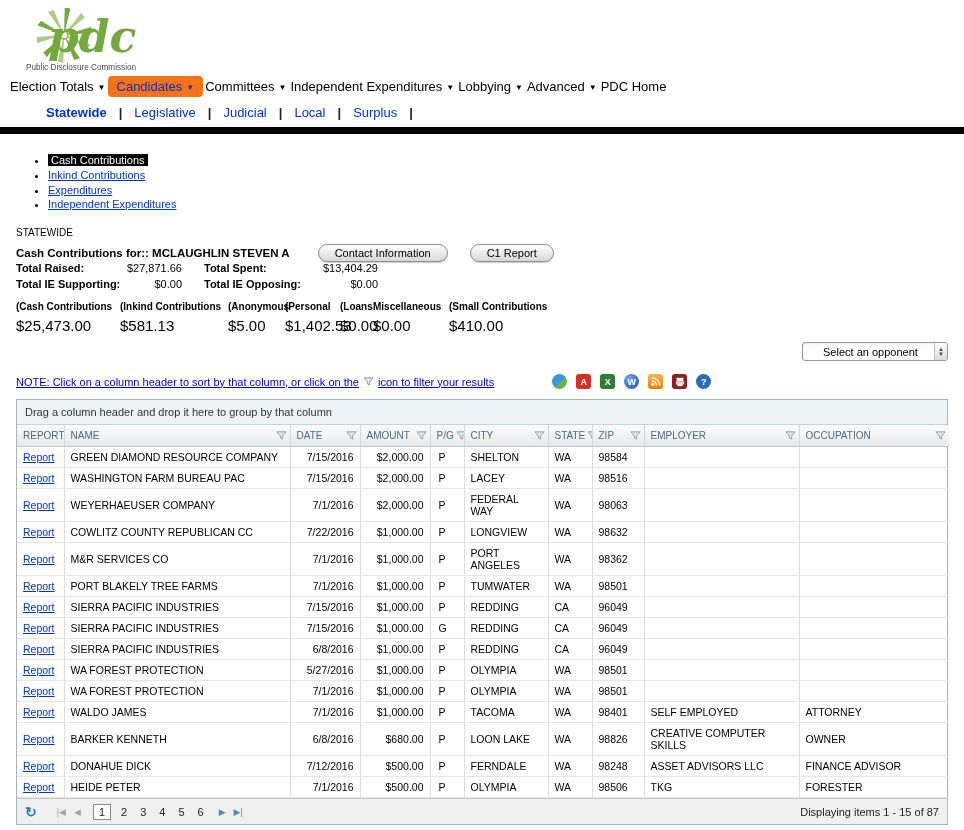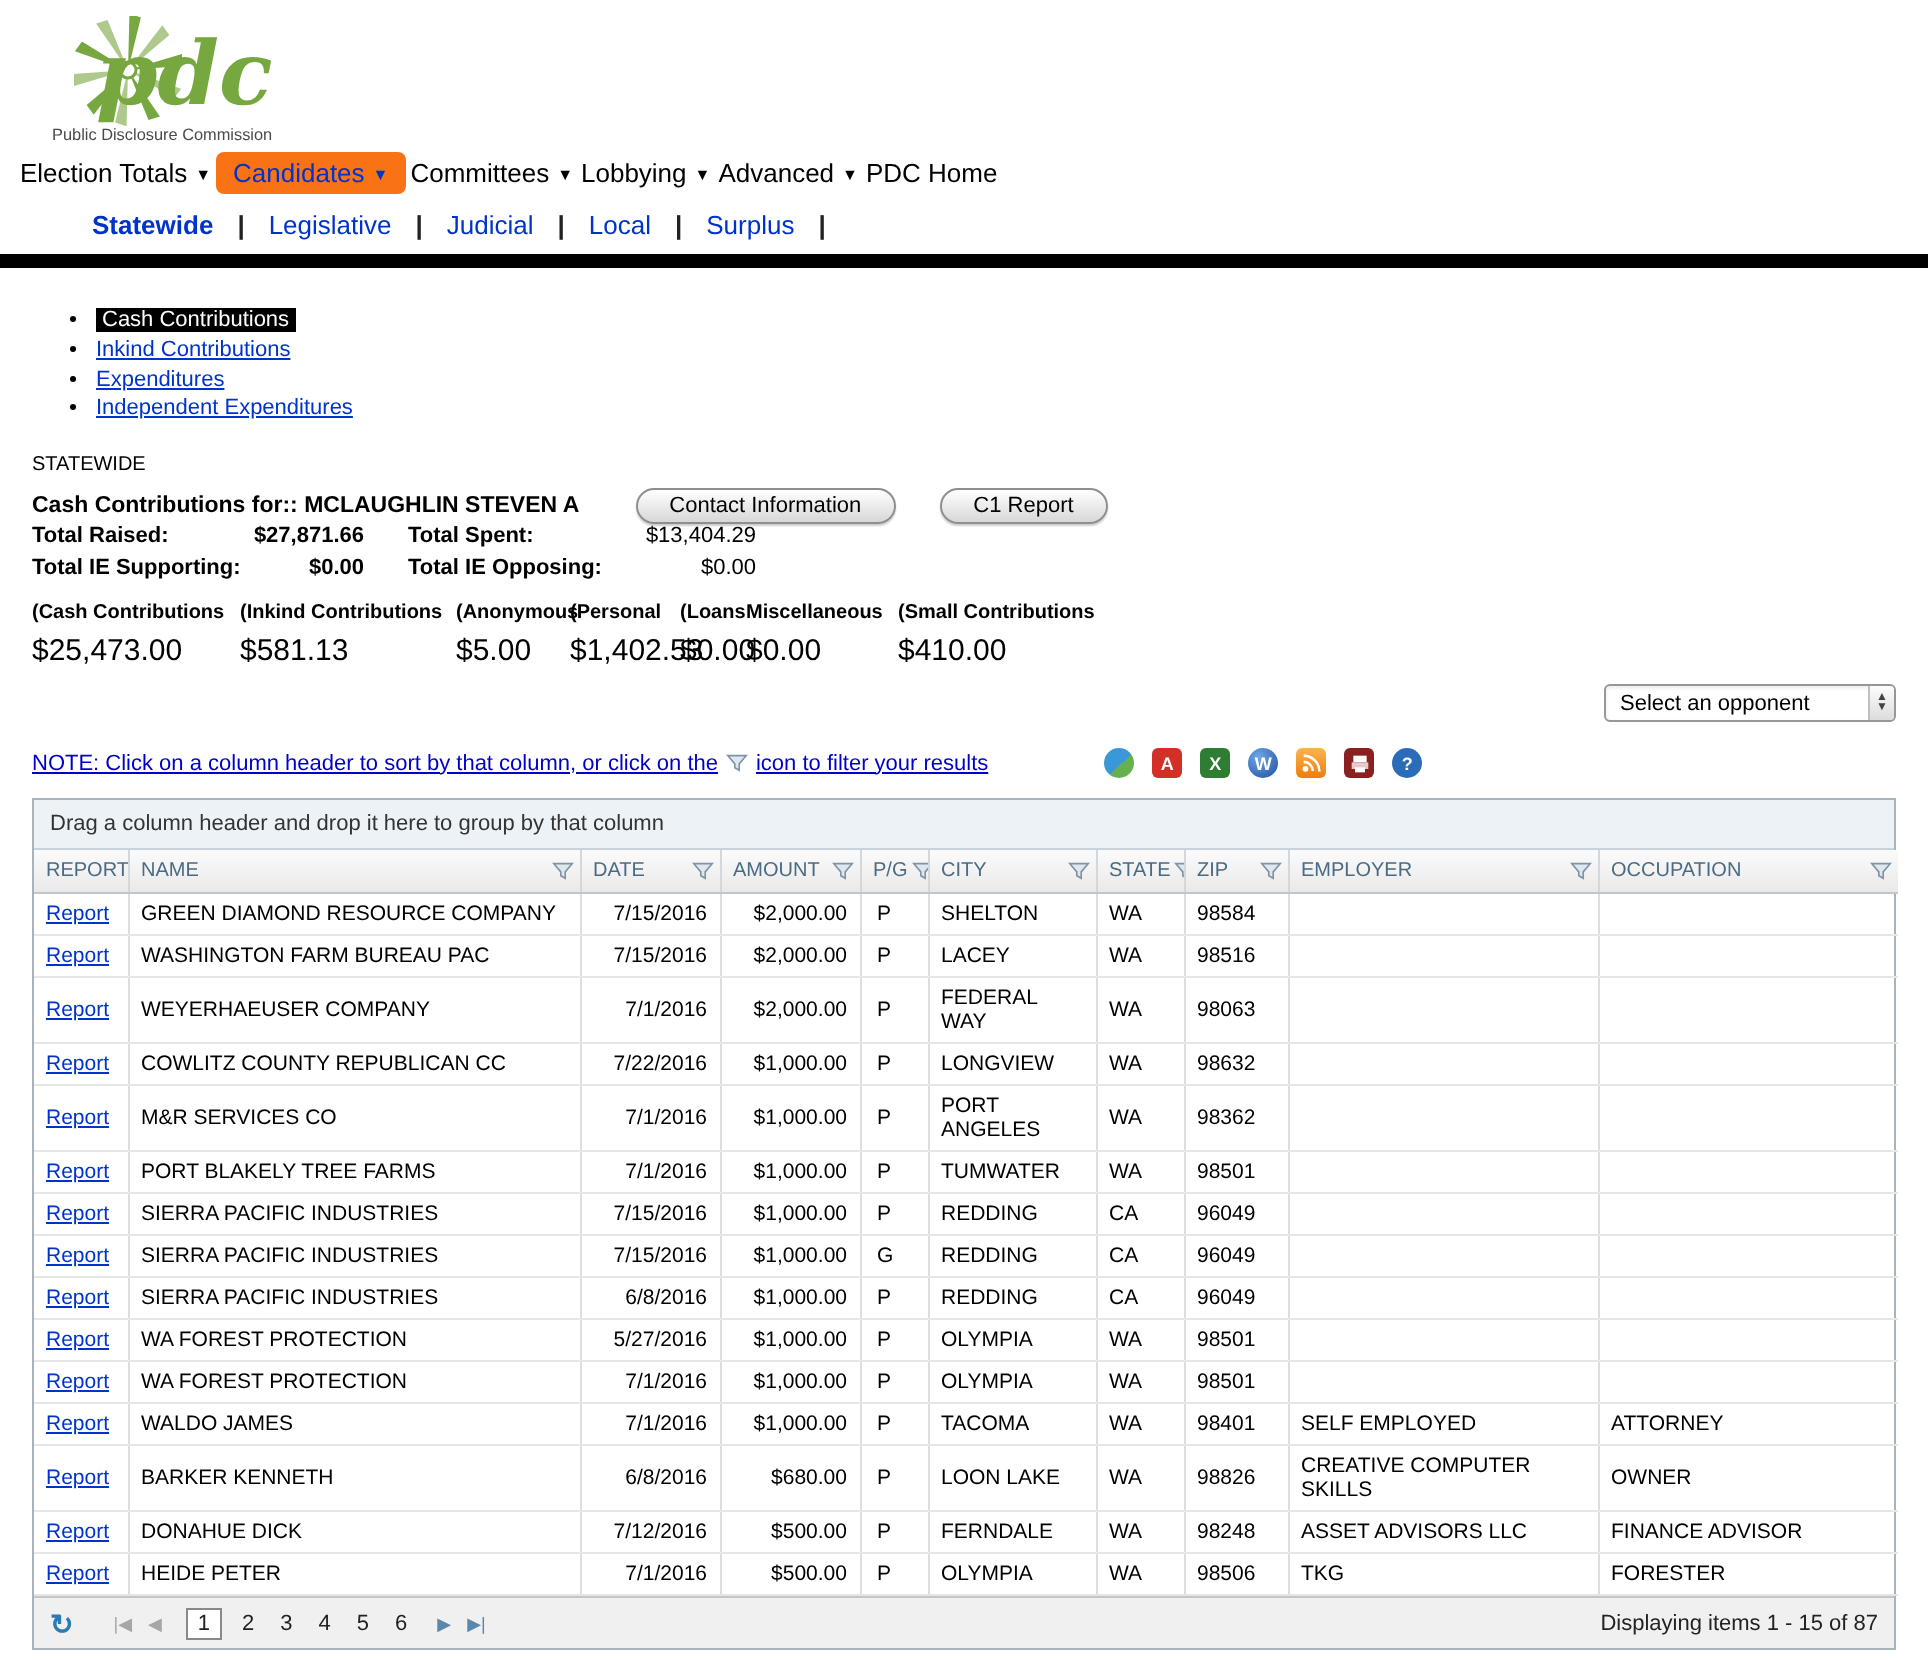--- a/index.html
+++ b/index.html
@@ -57,37 +57,37 @@
     margin-left:28px; border:1px solid #8e8e8e; border-radius:10px;
     background:linear-gradient(#ffffff,#d7d7d7); padding:2px 16px;
     font-size:11px; font-family:"Liberation Sans", sans-serif;
     box-shadow:0 1px 1px rgba(0,0,0,0.2); cursor:pointer;
   }
   .btn.second { margin-left:22px; }
 
   .totals { }
   .totals-row { display:flex; margin-bottom:4px; }
   .t-label1 { width:106px; font-weight:bold; }
-  .t-val1   { width:60px; text-align:right;font-weight:bold; }
+  .t-val1   { width:60px; text-align:right; }
   .t-label2 { width:98px; font-weight:bold; margin-left:22px; }
   .t-val2   { width:76px; text-align:right; }
 
   .breakdown { margin-top:11px; }
   .bk-row { display:flex; }
   .bk-h { font-weight:bold; font-size:10px; white-space:nowrap; }
   .bk-v { font-size:15px; margin-top:5px; }
   .bk-c0 { width:104px; } .bk-c1 { width:108px; } .bk-c2 { width:57px; }
   .bk-c3 { width:55px; }  .bk-c4 { width:33px; }  .bk-c5 { width:76px; }
   .bk-c6 { width:140px; }
 
   .opponent-row { display:flex; justify-content:flex-end; margin-top:8px; }
   .select {
     width:146px; height:19px; border:1px solid #979797; border-radius:3px;
     background:#fff; display:flex; align-items:center; justify-content:space-between;
-    font-size:11px; padding-left:7px; cursor:pointer;
+    font-size:11px; padding-left:20px; cursor:pointer;
     box-shadow: inset 0 1px 2px rgba(0,0,0,0.08);
   }
   .stepper {
     display:flex; flex-direction:column; align-items:center; justify-content:center;
     font-size:6px; line-height:5px; color:#444; padding:0 3px; height:100%;
     border-left:1px solid #c0c0c0; background:linear-gradient(#fdfdfd,#dcdcdc);
     border-radius:0 2px 2px 0;
   }
 
   
@@ -166,20 +166,21 @@
     </g>
     <text x="24" y="44" font-family="'DejaVu Serif', serif" font-style="italic" font-weight="bold" font-size="44" fill="#76a83f">pdc</text>
     <text x="2" y="62" font-size="8.2" fill="#4a4a4a">Public Disclosure Commission</text>
   </svg>
 </div>
 
 <nav class="mainnav">
   <span class="nav-item"><span>Election Totals</span><span class="caret">▼</span></span>
   <span class="nav-item active"><span>Candidates</span><span class="caret">▼</span></span>
   <span class="nav-item"><span>Committees</span><span class="caret">▼</span></span>
+  <span class="nav-item"><span>Independent Expenditures</span><span class="caret">▼</span></span>
   <span class="nav-item"><span>Lobbying</span><span class="caret">▼</span></span>
   <span class="nav-item"><span>Advanced</span><span class="caret">▼</span></span>
   <span class="nav-item"><span>PDC Home</span></span>
 </nav>
 
 <div class="subnav">
   <a href="#" class="first">Statewide</a>
     <span class="pipe">|</span>
   <a href="#">Legislative</a>
     <span class="pipe">|</span>

